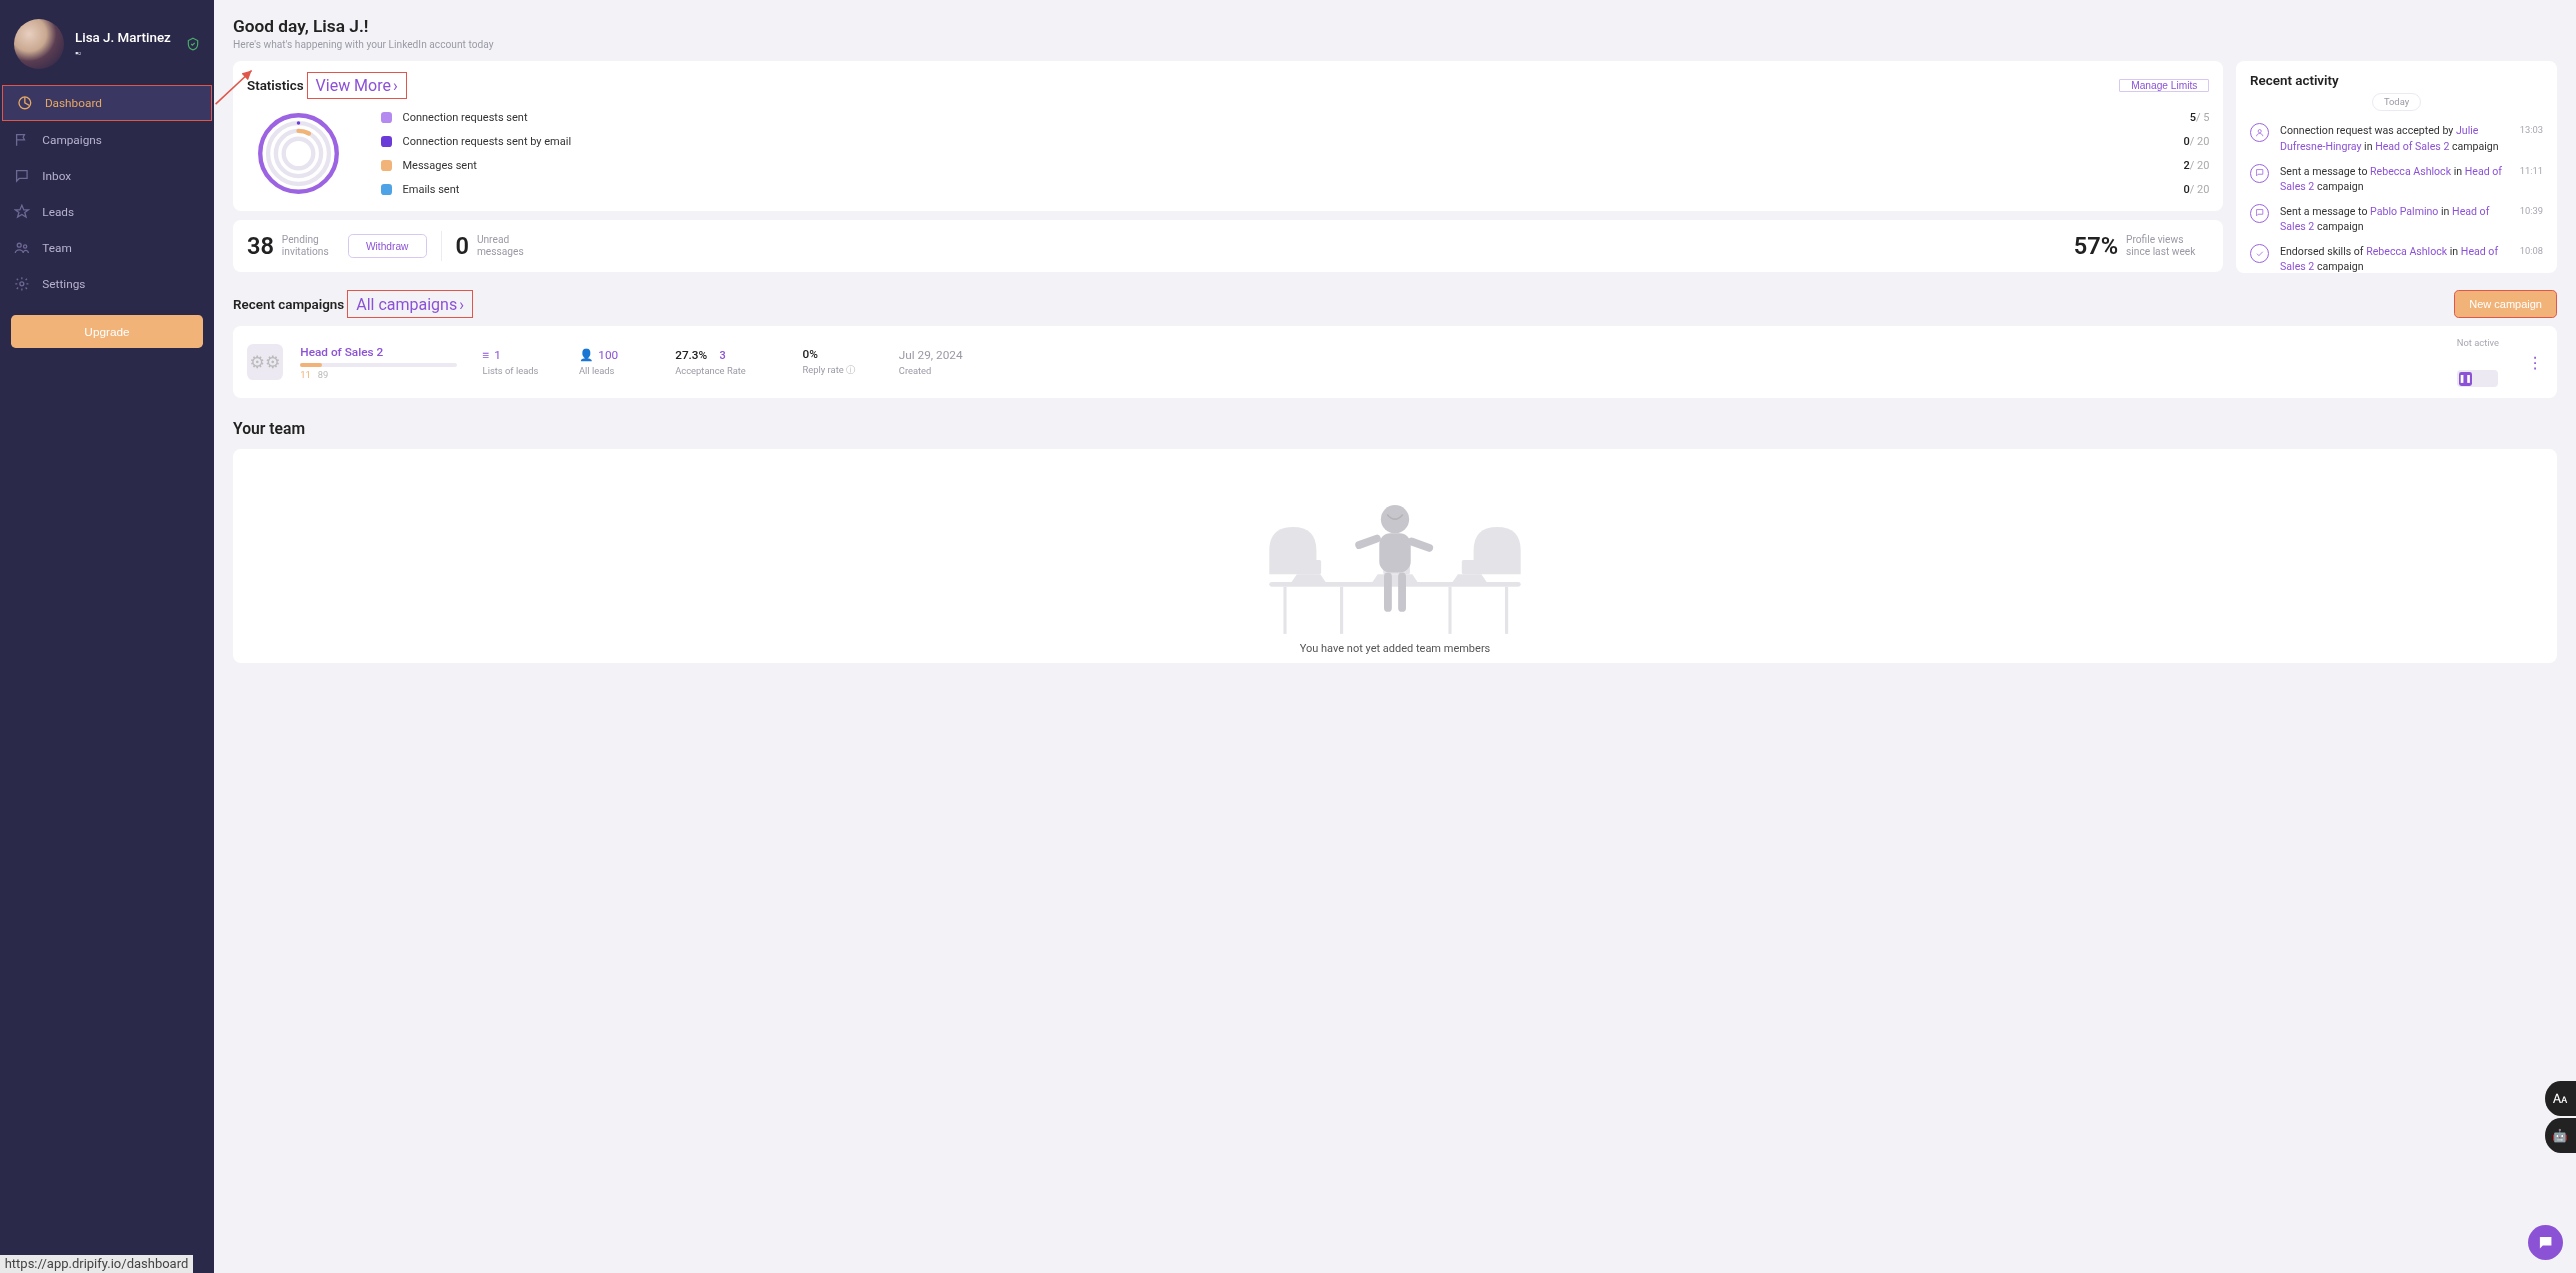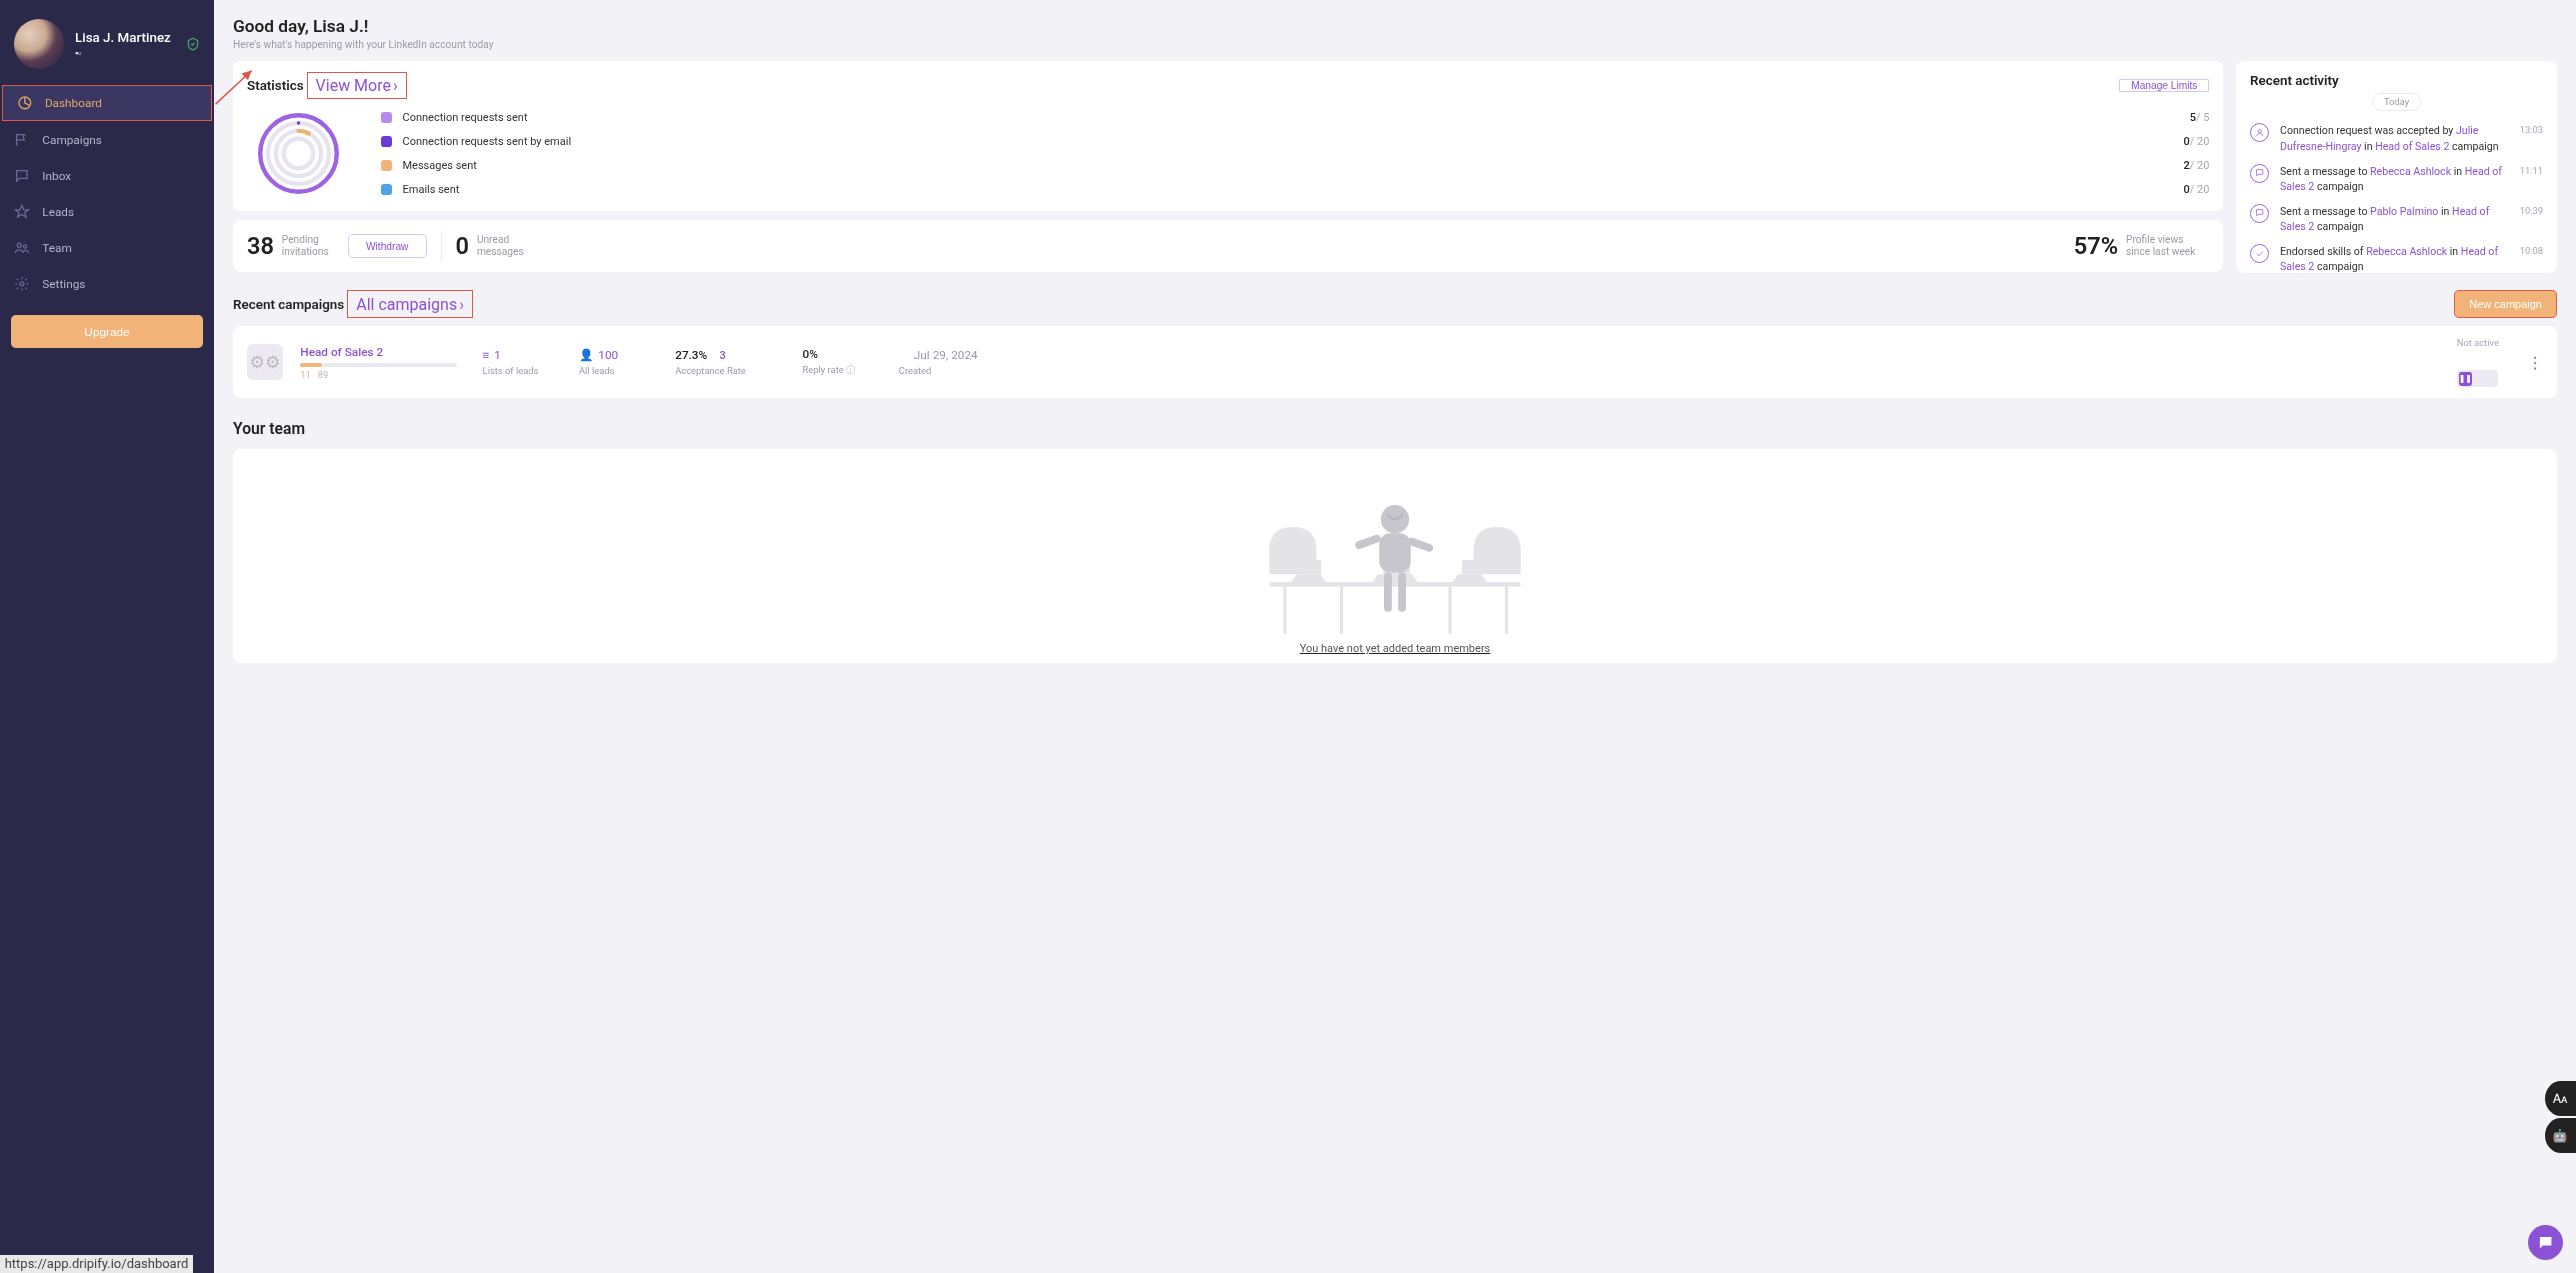--- a/index.html
+++ b/index.html
@@ -89,21 +89,21 @@
 .stat-col .top.blk{color:#222;font-weight:500;}
 .stat-col .sub{font-size:9.4px;color:#9a9aa6;}
 .stat-col .extra{color:#8c52d6;font-size:11px;}
 .inactive-toggle{display:flex;flex-direction:column;align-items:center;gap:22px;margin-left:auto;}
 .inactive-label{font-size:9.4px;color:#a7a7b3;}
 .toggle{width:41px;height:17.3px;background:#ece9f2;border-radius:3.9px;position:relative;cursor:pointer;}
 .toggle-knob{position:absolute;left:1.6px;top:1.6px;width:12.6px;height:14px;background:#8c52d6;border-radius:2.4px;display:flex;align-items:center;justify-content:center;color:#fff;font-size:7.9px;}
 .menu-dots{color:#8c52d6;font-size:15.7px;cursor:pointer;letter-spacing:0;margin-left:11px;}
 
 .team-title{font-size:15.7px;font-weight:600;margin-top:20.5px;}
-.team-card{margin-top:11px;padding:23.6px 15.7px 7.9px;display:flex;flex-direction:column;align-items:center;text-decoration:underline;}
+.team-card{margin-top:11px;padding:23.6px 15.7px 7.9px;display:flex;flex-direction:column;align-items:center;}
 .team-illus{opacity:.55;}
 .team-empty{color:#555;font-size:11px;margin-top:4.7px;}
 
 
 .fab{position:fixed;right:12.6px;width:35px;height:35px;border-radius:50%;display:flex;align-items:center;justify-content:center;color:#fff;cursor:pointer;}
 .fab1{bottom:157px;background:#222;border-radius:50% 0 0 50%;width:31.5px;right:0;}
 .fab2{bottom:120px;background:#222;border-radius:50% 0 0 50%;width:31.5px;right:0;}
 .fab-chat{bottom:12.6px;background:#8c52d6;}
 
 .arrow { position: absolute; top: 61px; left: 214px; color:#e0564a; pointer-events:none;}
@@ -359,21 +359,21 @@
         <div class="top blk"><span>27.3%</span>&nbsp;<span class="extra">3</span></div>
         <div class="sub">Acceptance Rate</div>
       </div>
       <div class="stat-col">
         <div class="top blk">
             <span>0%</span>
           </div>
         <div class="sub"><span>Reply rate</span> <span style="color:#bbb;">ⓘ</span></div>
       </div>
       <div class="stat-col" style="min-width:94px;">
-        <div class="top blk" style="color:#9a9aa6;font-weight:400;justify-content:center;">
+        <div class="top blk" style="color:#9a9aa6;font-weight:400;">
             <span>Jul 29, 2024</span>
           </div>
         <div class="sub">Created</div>
       </div>
       <div class="inactive-toggle">
         <div class="inactive-label">Not active</div>
         <div class="toggle">
             <div class="toggle-knob">❚❚</div>
           </div>
       </div>

